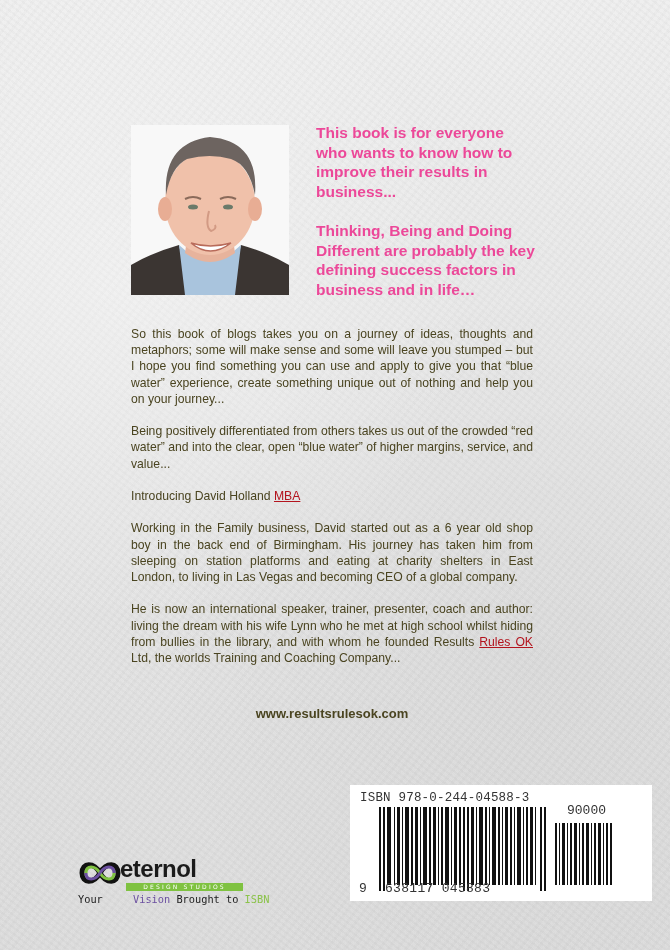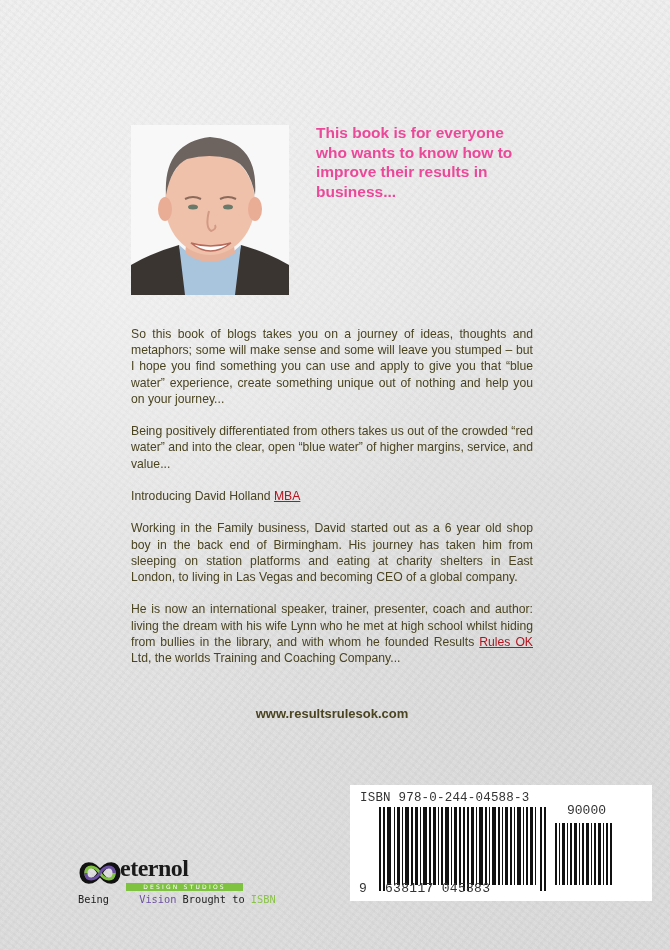--- a/index.html
+++ b/index.html
@@ -57,21 +57,21 @@
     position: absolute; left: 9px; top: 96px;
     font-family: "Liberation Mono", monospace; font-size: 13px; color: #333;
   }
   .bars { position: absolute; left: 0; top: 0; }
   .logo {
     position: absolute; left: 78px; top: 858px; width: 165px; height: 48px;
   }
   .logo-mark { position: absolute; left: 0; top: 0; }
   .logo-word {
     position: absolute; left: 42px; top: -3px;
-    font-family: Liberation Serif, serif; font-size: 24px; font-weight: bold;
+    font-family: Liberation Sans, sans-serif; font-size: 24px; font-weight: bold;
     color: #1a1a1a; letter-spacing: -0.5px;
   }
   .logo-sub {
     position: absolute; left: 48px; top: 25px; width: 117px; height: 8px;
     background: #7fc241; color: #ffffff; font-size: 6px; line-height: 8px;
     text-align: center; letter-spacing: 2.2px; font-family: "DejaVu Sans", sans-serif;
   }
   .logo-tag {
     position: absolute; left: 0; top: 35px; white-space: nowrap;
     font-family: "DejaVu Sans Mono", monospace; font-size: 10.3px; color: #222;
@@ -106,20 +106,21 @@
     <path d="M89 74 Q97 70 105 74" stroke="#8a6a5a" stroke-width="2" fill="none"></path>
 
     <path d="M78 86 Q74 102 80 106 Q86 104 84 100" stroke="#d29a84" stroke-width="2" fill="none"></path>
 
     <path d="M60 118 Q79 134 100 118 Q79 124 60 118 Z" fill="#ffffff" stroke="#b86b5a" stroke-width="1.5"></path>
   </svg>
 </div>
 
 <div class="headline">
   <p>This book is for everyone who wants to know how to improve their results in business...</p>
+  <p>Thinking, Being and Doing Different are probably the key defining success factors in business and in life…</p>
 </div>
 
 <div class="body-block">
   <p>So this book of blogs takes you on a journey of ideas, thoughts and metaphors; some will make sense and some will leave you stumped – but I hope you find something you can use and apply to give you that “blue water” experience, create something unique out of nothing and help you on your journey...</p>
   <p>Being positively differentiated from others takes us out of the crowded “red water” and into the clear, open “blue water” of higher margins, service, and value...</p>
   <p><span>Introducing David Holland </span><span class="red">MBA</span></p>
   <p>Working in the Family business, David started out as a 6 year old shop boy in the back end of Birmingham. His journey has taken him from sleeping on station platforms and eating at charity shelters in East London, to living in Las Vegas and becoming CEO of a global company.</p>
   <p style="margin-bottom:0"><span>He is now an international speaker, trainer, presenter, coach and author: living the dream with his wife Lynn who he met at high school whilst hiding from bullies in the library, and with whom he founded Results </span><span class="red">Rules OK</span><span> Ltd, the worlds Training and Coaching Company...</span></p>
 </div>
 
@@ -195,14 +196,14 @@
 <div class="logo">
   <svg class="logo-mark" width="44" height="30" viewBox="0 0 44 30">
     <path d="M22 15 C16 4 4 4 4 15 C4 26 16 26 22 15 C28 4 40 4 40 15 C40 26 28 26 22 15 Z" fill="none" stroke="#111" stroke-width="5"></path>
     <path d="M22 15 C17 7 8 7 8 15" fill="none" stroke="#7fc241" stroke-width="3"></path>
     <path d="M22 15 C27 23 36 23 36 15" fill="none" stroke="#7fc241" stroke-width="3"></path>
     <path d="M22 15 C17 23 8 23 8 15" fill="none" stroke="#6b4fa0" stroke-width="3"></path>
     <path d="M22 15 C27 7 36 7 36 15" fill="none" stroke="#6b4fa0" stroke-width="3"></path>
   </svg>
   <div class="logo-word">eternol</div>
   <div class="logo-sub">DESIGN STUDIOS</div>
-  <div class="logo-tag"><span>Being </span><span class="v">Vision</span><span> Brought to </span><span class="l">ISBN</span></div>
+  <div class="logo-tag"><span>Your </span><span class="v">Vision</span><span> Brought to </span><span class="l">ISBN</span></div>
 </div>
 
 </body></html>

